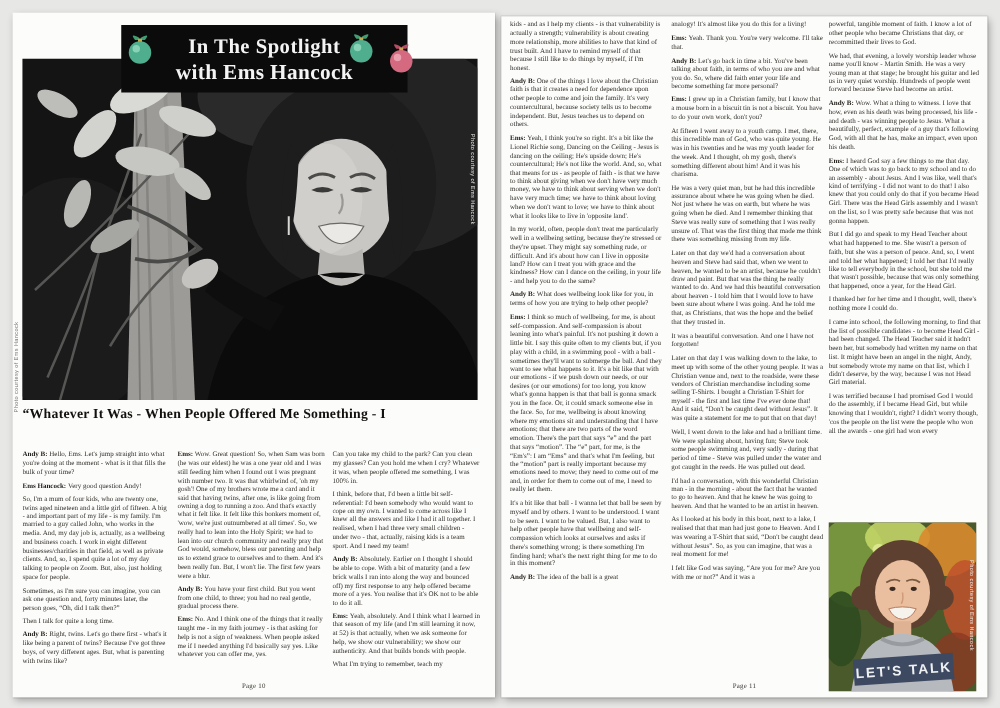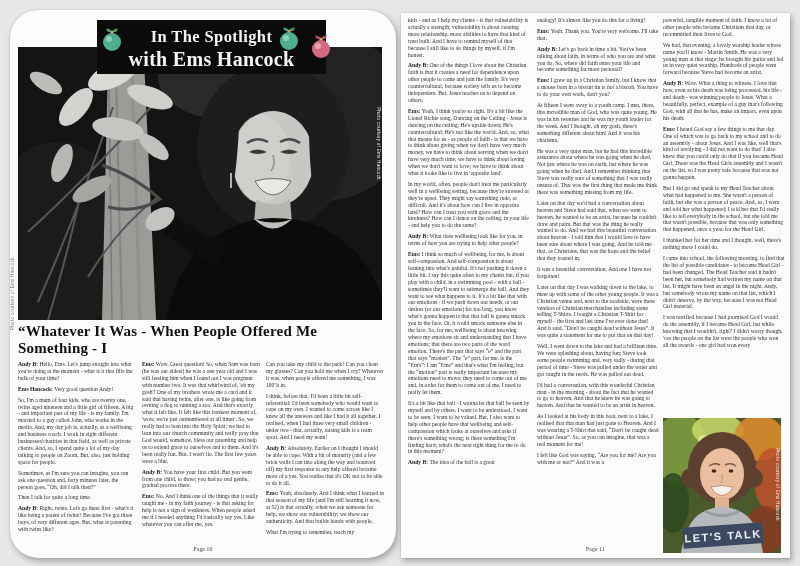--- a/index.html
+++ b/index.html
@@ -5,30 +5,30 @@
   html,body{margin:0;padding:0;}
   body{
     width:800px;height:566px;position:relative;overflow:hidden;
     background:#e7e8e6;
     font-family:"Liberation Serif","DejaVu Serif",serif;
   }
   .page{
     position:absolute;background:#fcfcfa;
     box-shadow:2px 3px 6px rgba(0,0,0,.30), 0 0 1px rgba(0,0,0,.25);
   }
-  #left-page{left:10px;top:10px;width:386px;height:548px;border-radius:28px;}
+  #left-page{left:10px;top:10px;width:386px;height:548px;}
   #right-page{left:401px;top:13px;width:389px;height:545px;}
 
   
   .banner{
     position:absolute;left:87px;top:10px;width:229px;height:54px;
     background:#0b0b0b;color:#f4f4f4;text-align:center;z-index:5;overflow:visible;
   }
   .banner .l1{font-size:16.5px;font-weight:bold;margin-top:7px;letter-spacing:.4px;}
-  .banner .l2{font-size:20px;font-weight:bold;margin-top:1px;letter-spacing:.3px;}
+  .banner .l2{font-size:17px;font-weight:bold;margin-top:1px;letter-spacing:.3px;}
   .orn{position:absolute;z-index:6;}
   .orn-l{left:4px;top:6px;}
   .orn-r1{right:26px;top:5px;}
   .orn-r2{right:-6px;top:13px;}
 
   
   .photo-bw{position:absolute;left:8px;top:37px;width:364px;height:273px;overflow:hidden;background:#161616;}
   .photo-bw svg{display:block;}
   .vcap-left{
     position:absolute;left:0px;top:230px;height:90px;width:7px;
@@ -40,21 +40,21 @@
   .vcap-right{
     position:absolute;right:1px;top:30px;height:100px;width:6px;
     writing-mode:vertical-rl;
     font-size:4.5px;color:#f0ede8;letter-spacing:.3px;white-space:nowrap;overflow:hidden;
     font-family:"Liberation Sans",sans-serif;
   }
 
   
   .pullquote{
     position:absolute;left:8px;top:313px;width:366px;
-    font-weight:bold;font-size:15px;line-height:16.5px;color:#13110e;letter-spacing:.2px;
+    font-weight:bold;font-size:11px;line-height:16.5px;color:#13110e;letter-spacing:.2px;
   }
 
   
   .col{
     position:absolute;overflow:hidden;
     font-size:5.6px;line-height:6.9px;color:#33302b;text-align:left;
   }
   .col p{margin:0 0 4px 0;}
   .col b{font-weight:bold;color:#23201c;}
   #lp-col1{left:8px;top:351px;width:116px;height:192px;}

